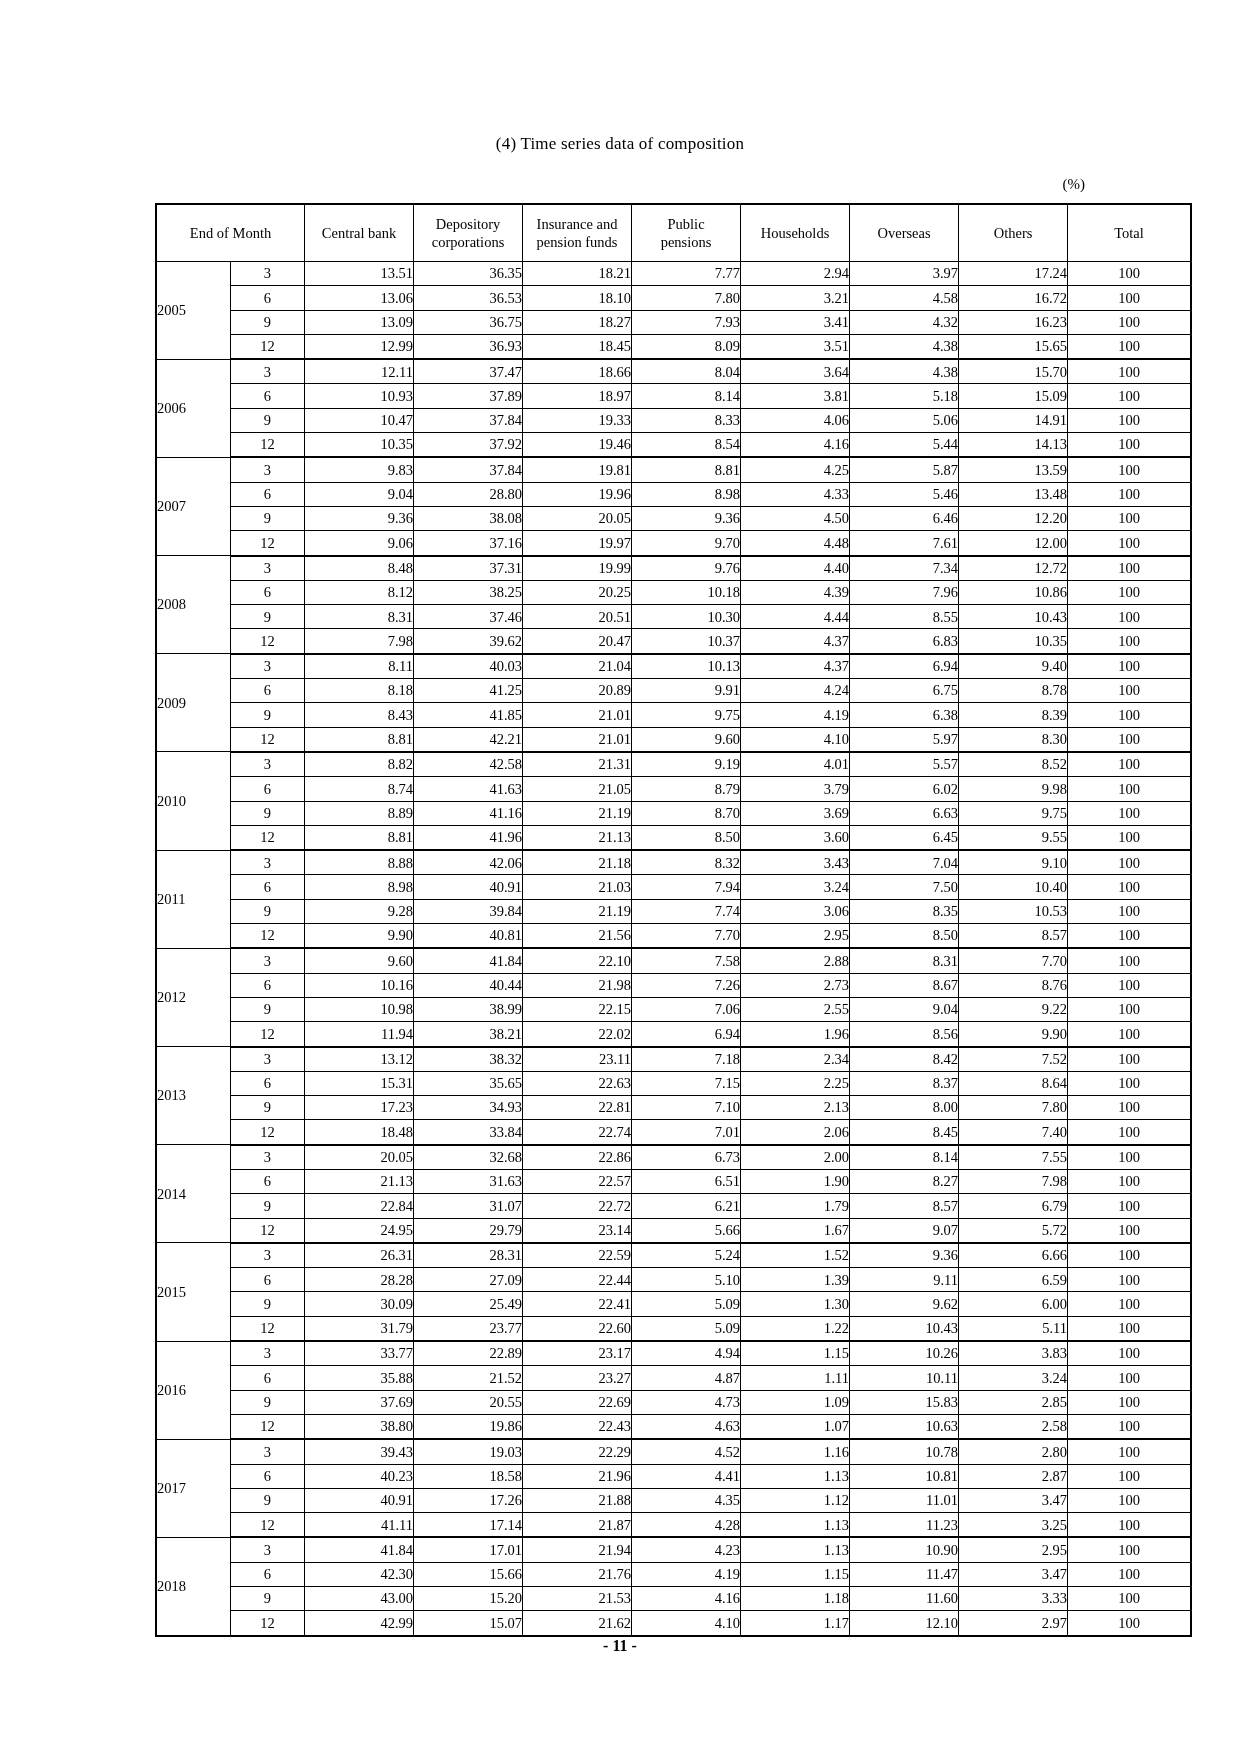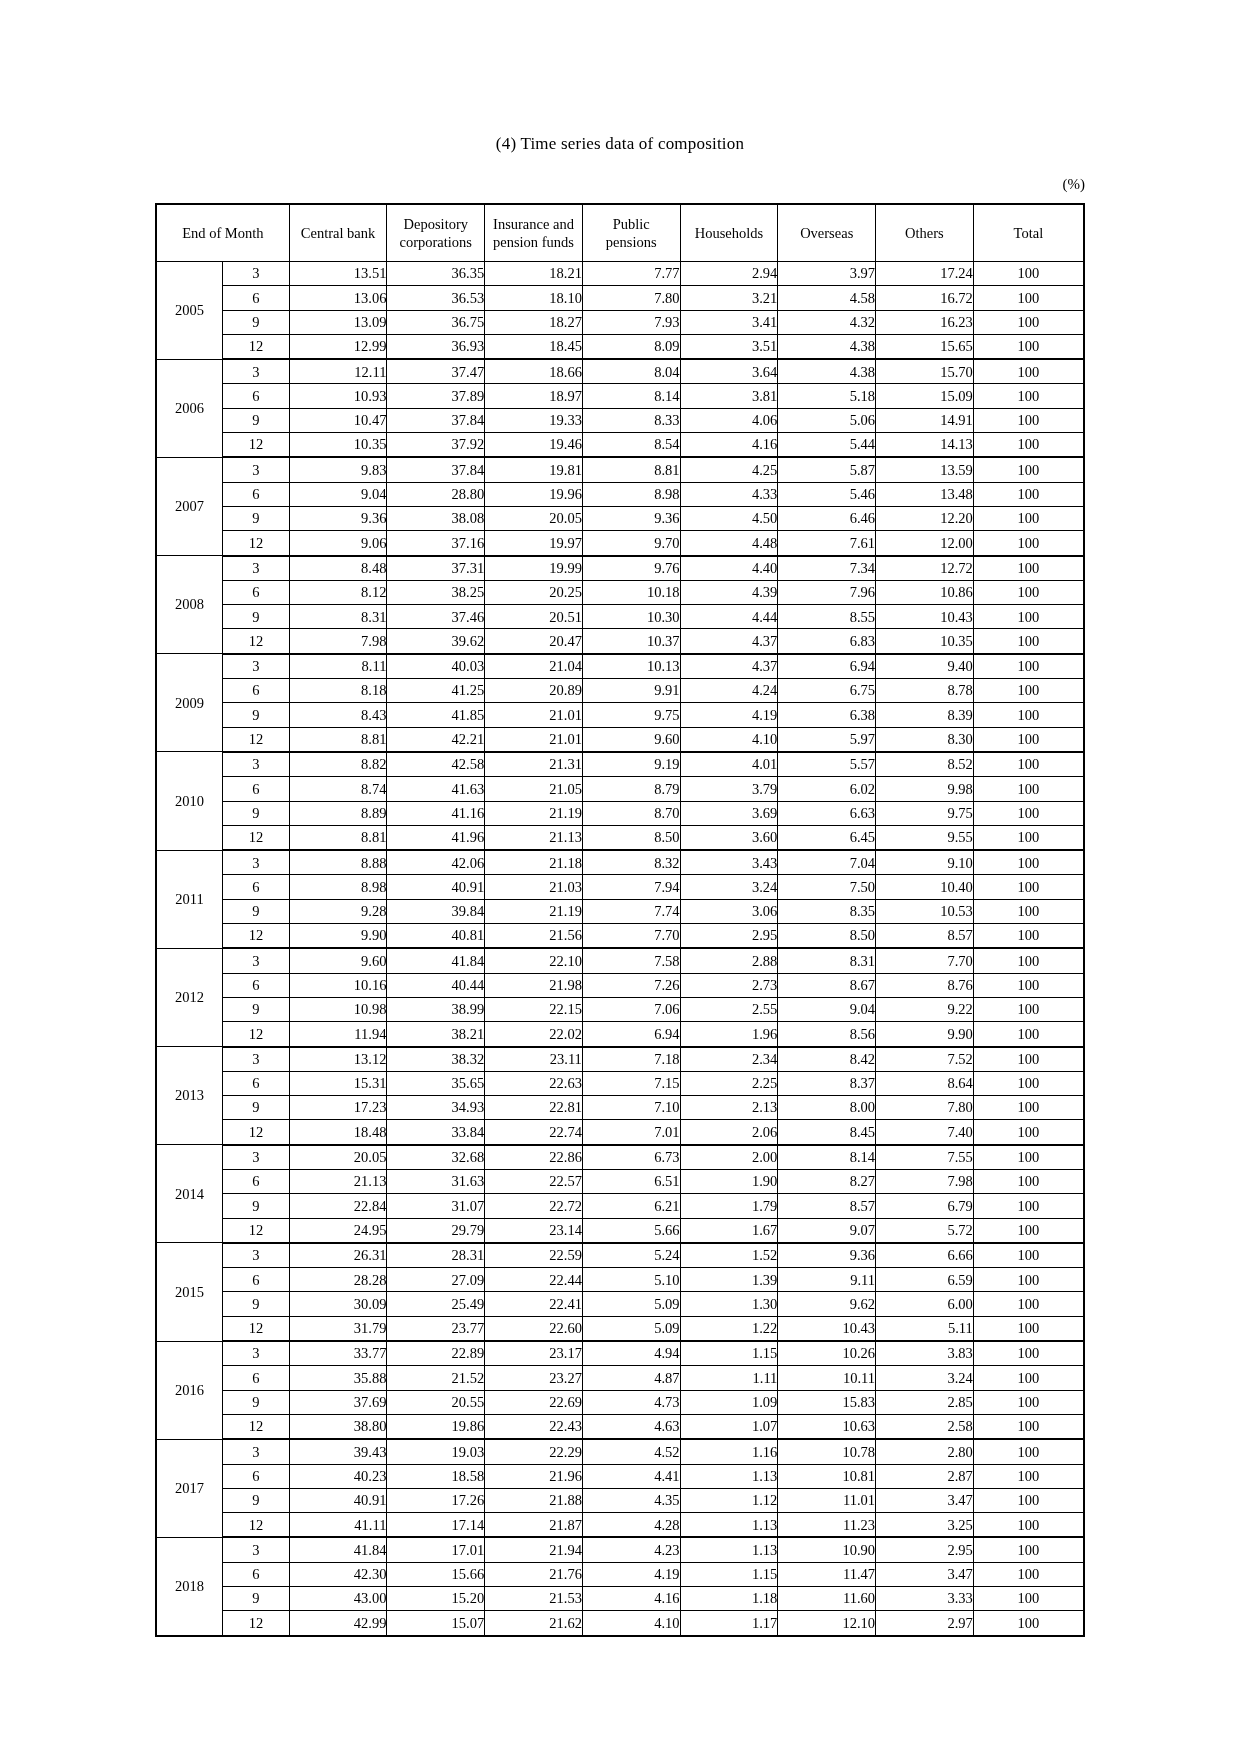--- a/index.html
+++ b/index.html
@@ -37,21 +37,21 @@
     font-size: 15px;
   }
   .table-wrap {
     position: absolute;
     left: 155px;
     top: 203px;
     width: 930px;
   }
   table.series {
     border-collapse: collapse;
-    width: 930px;
+    width: 1037px;
     table-layout: fixed;
     font-size: 14.5px;
   }
   table.series th,
   table.series td {
     border: 1px solid #000000;
     padding: 0;
     font-weight: normal;
     line-height: 1;
     vertical-align: middle;
@@ -72,21 +72,20 @@
   }
   th.col-eom {
     vertical-align: bottom;
     padding-bottom: 7px;
   }
   tbody td {
     height: 23.3px;
     font-size: 14.5px;
   }
   td.year {
-    text-align: center;
     vertical-align: middle;
     border-right: 2.5px solid #000;
     margin-left: 44px;
   }
   td.month {
     text-align: center;
     border-right: 2.5px solid #000;
   }
   td.num {
     text-align: right;
@@ -798,14 +797,15 @@
             <td class="num">4.10</td>
             <td class="num">1.17</td>
             <td class="num">12.10</td>
             <td class="num">2.97</td>
             <td class="total">100</td>
           </tr>
         </tbody>
     </table>
   </div>
 
+  <div class="page-number">- 11 -</div>
 
 </div>
 
 </body></html>

